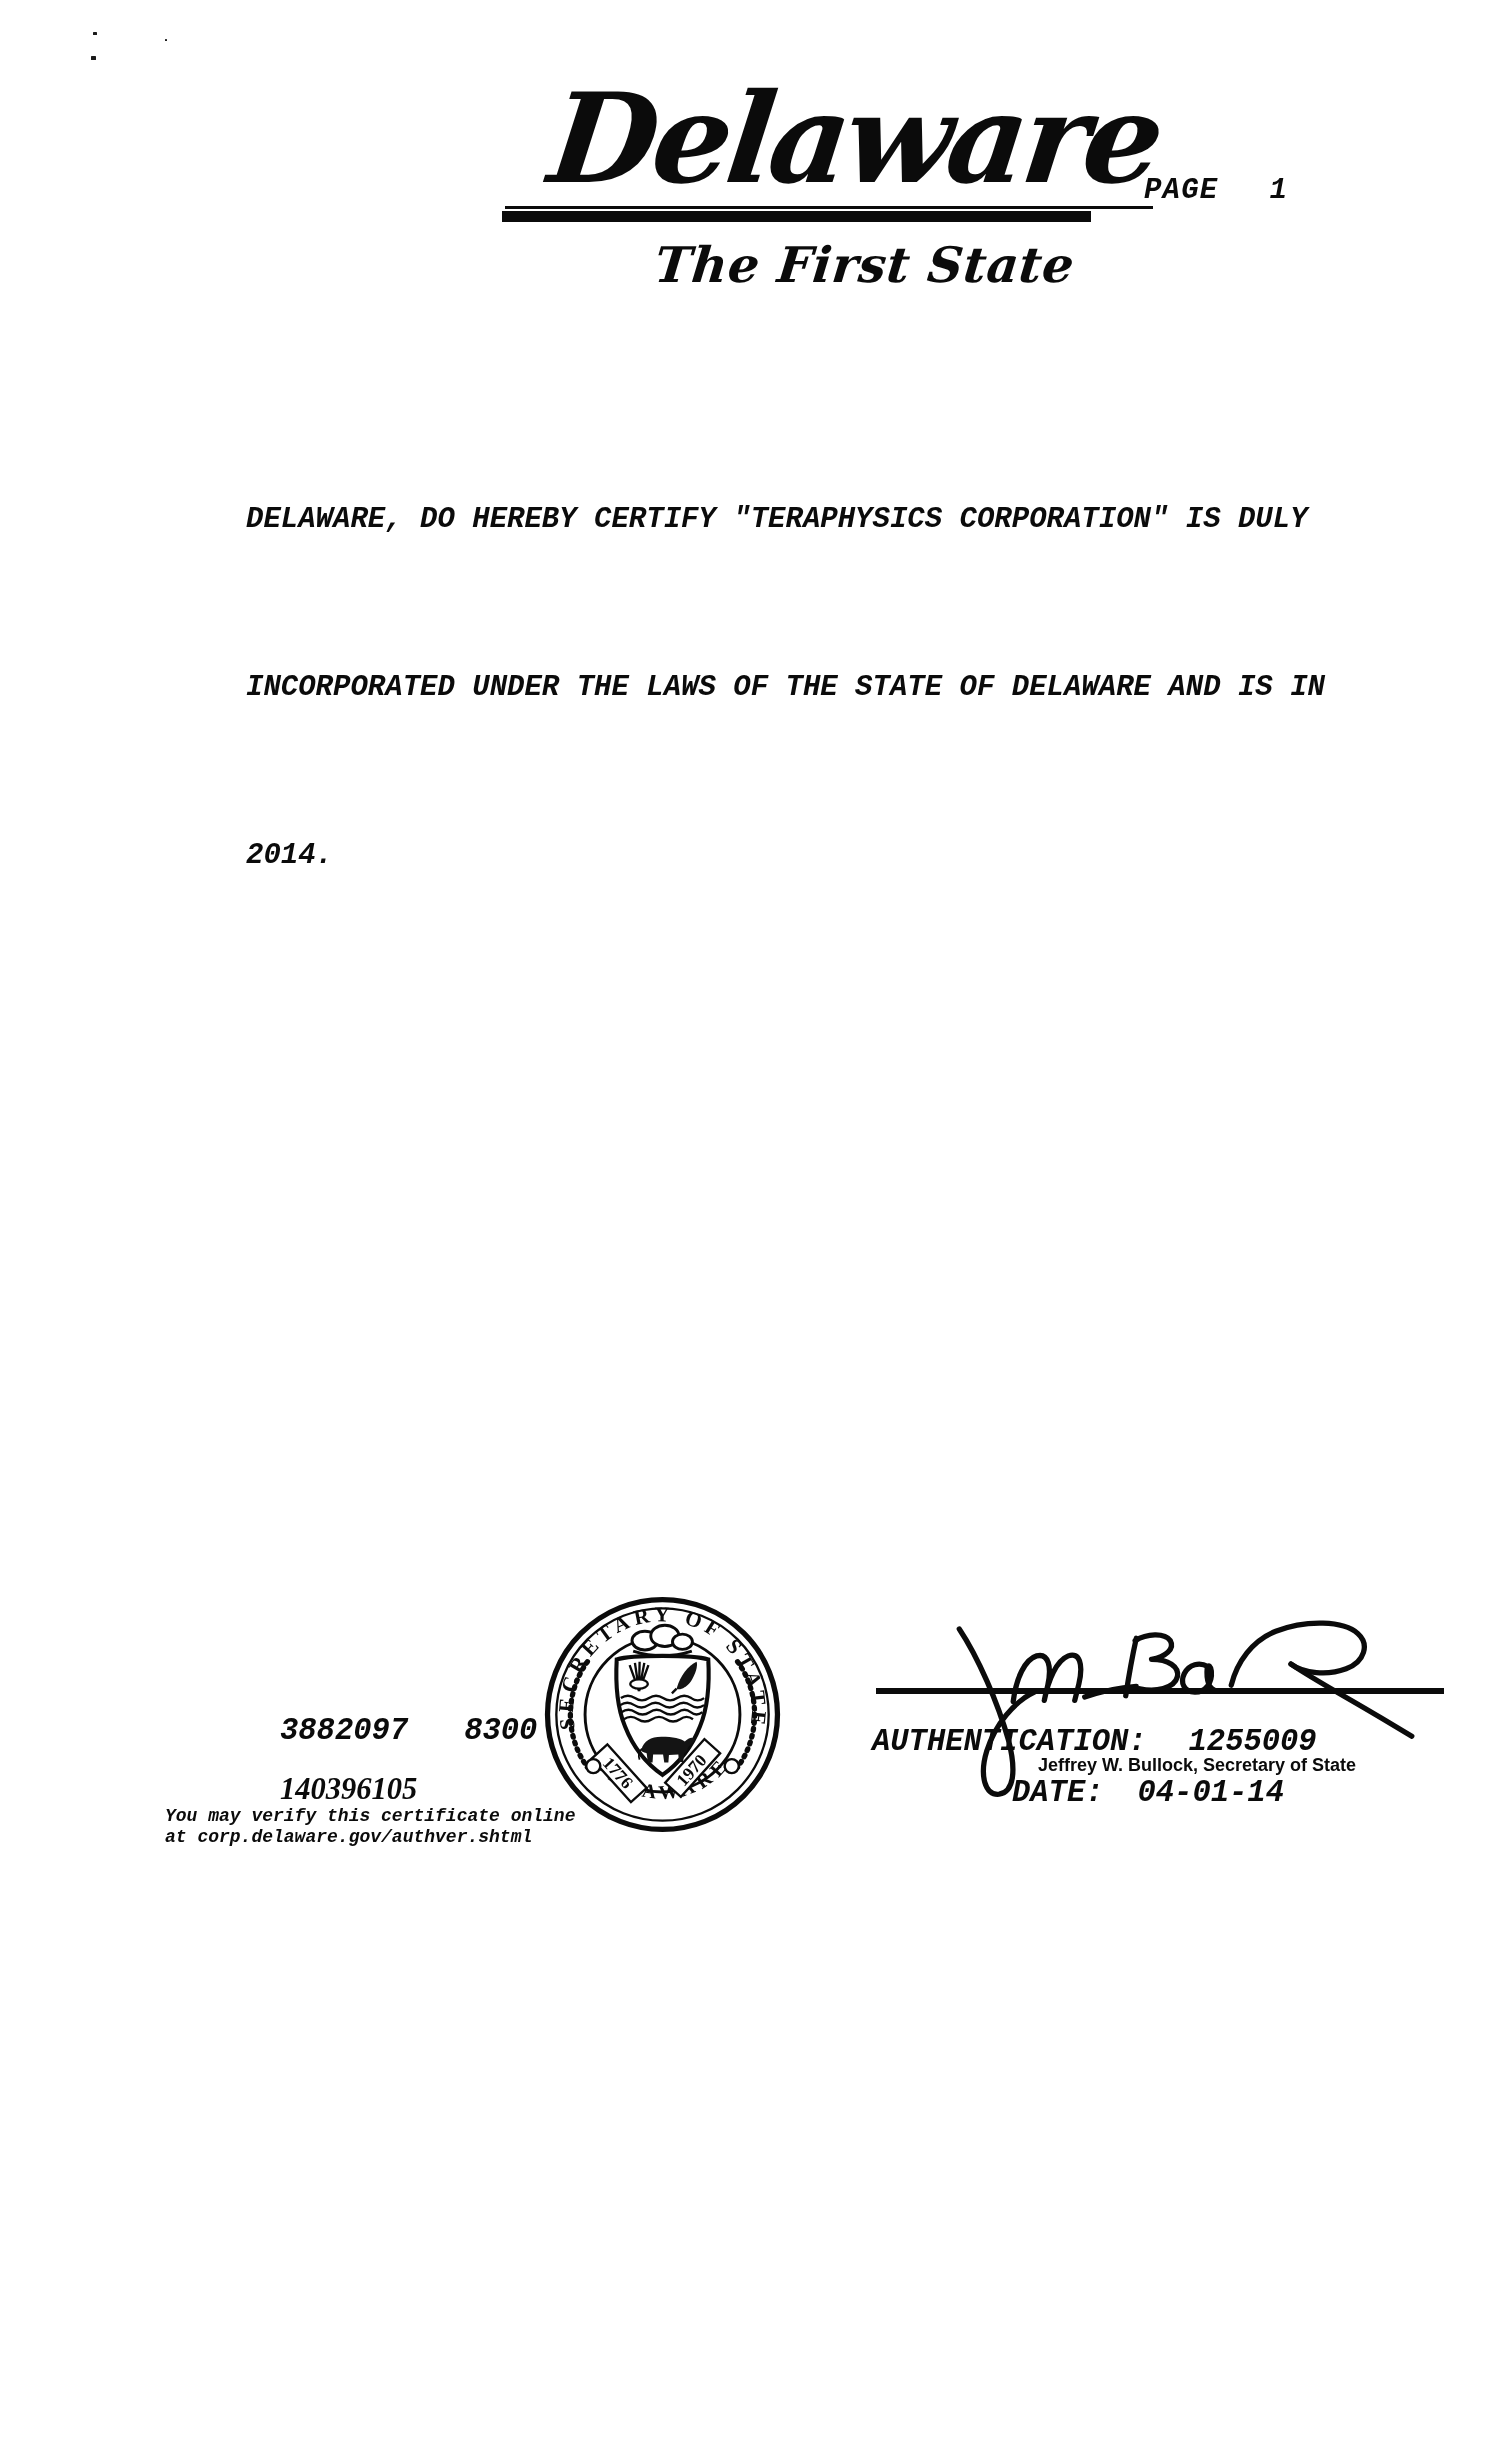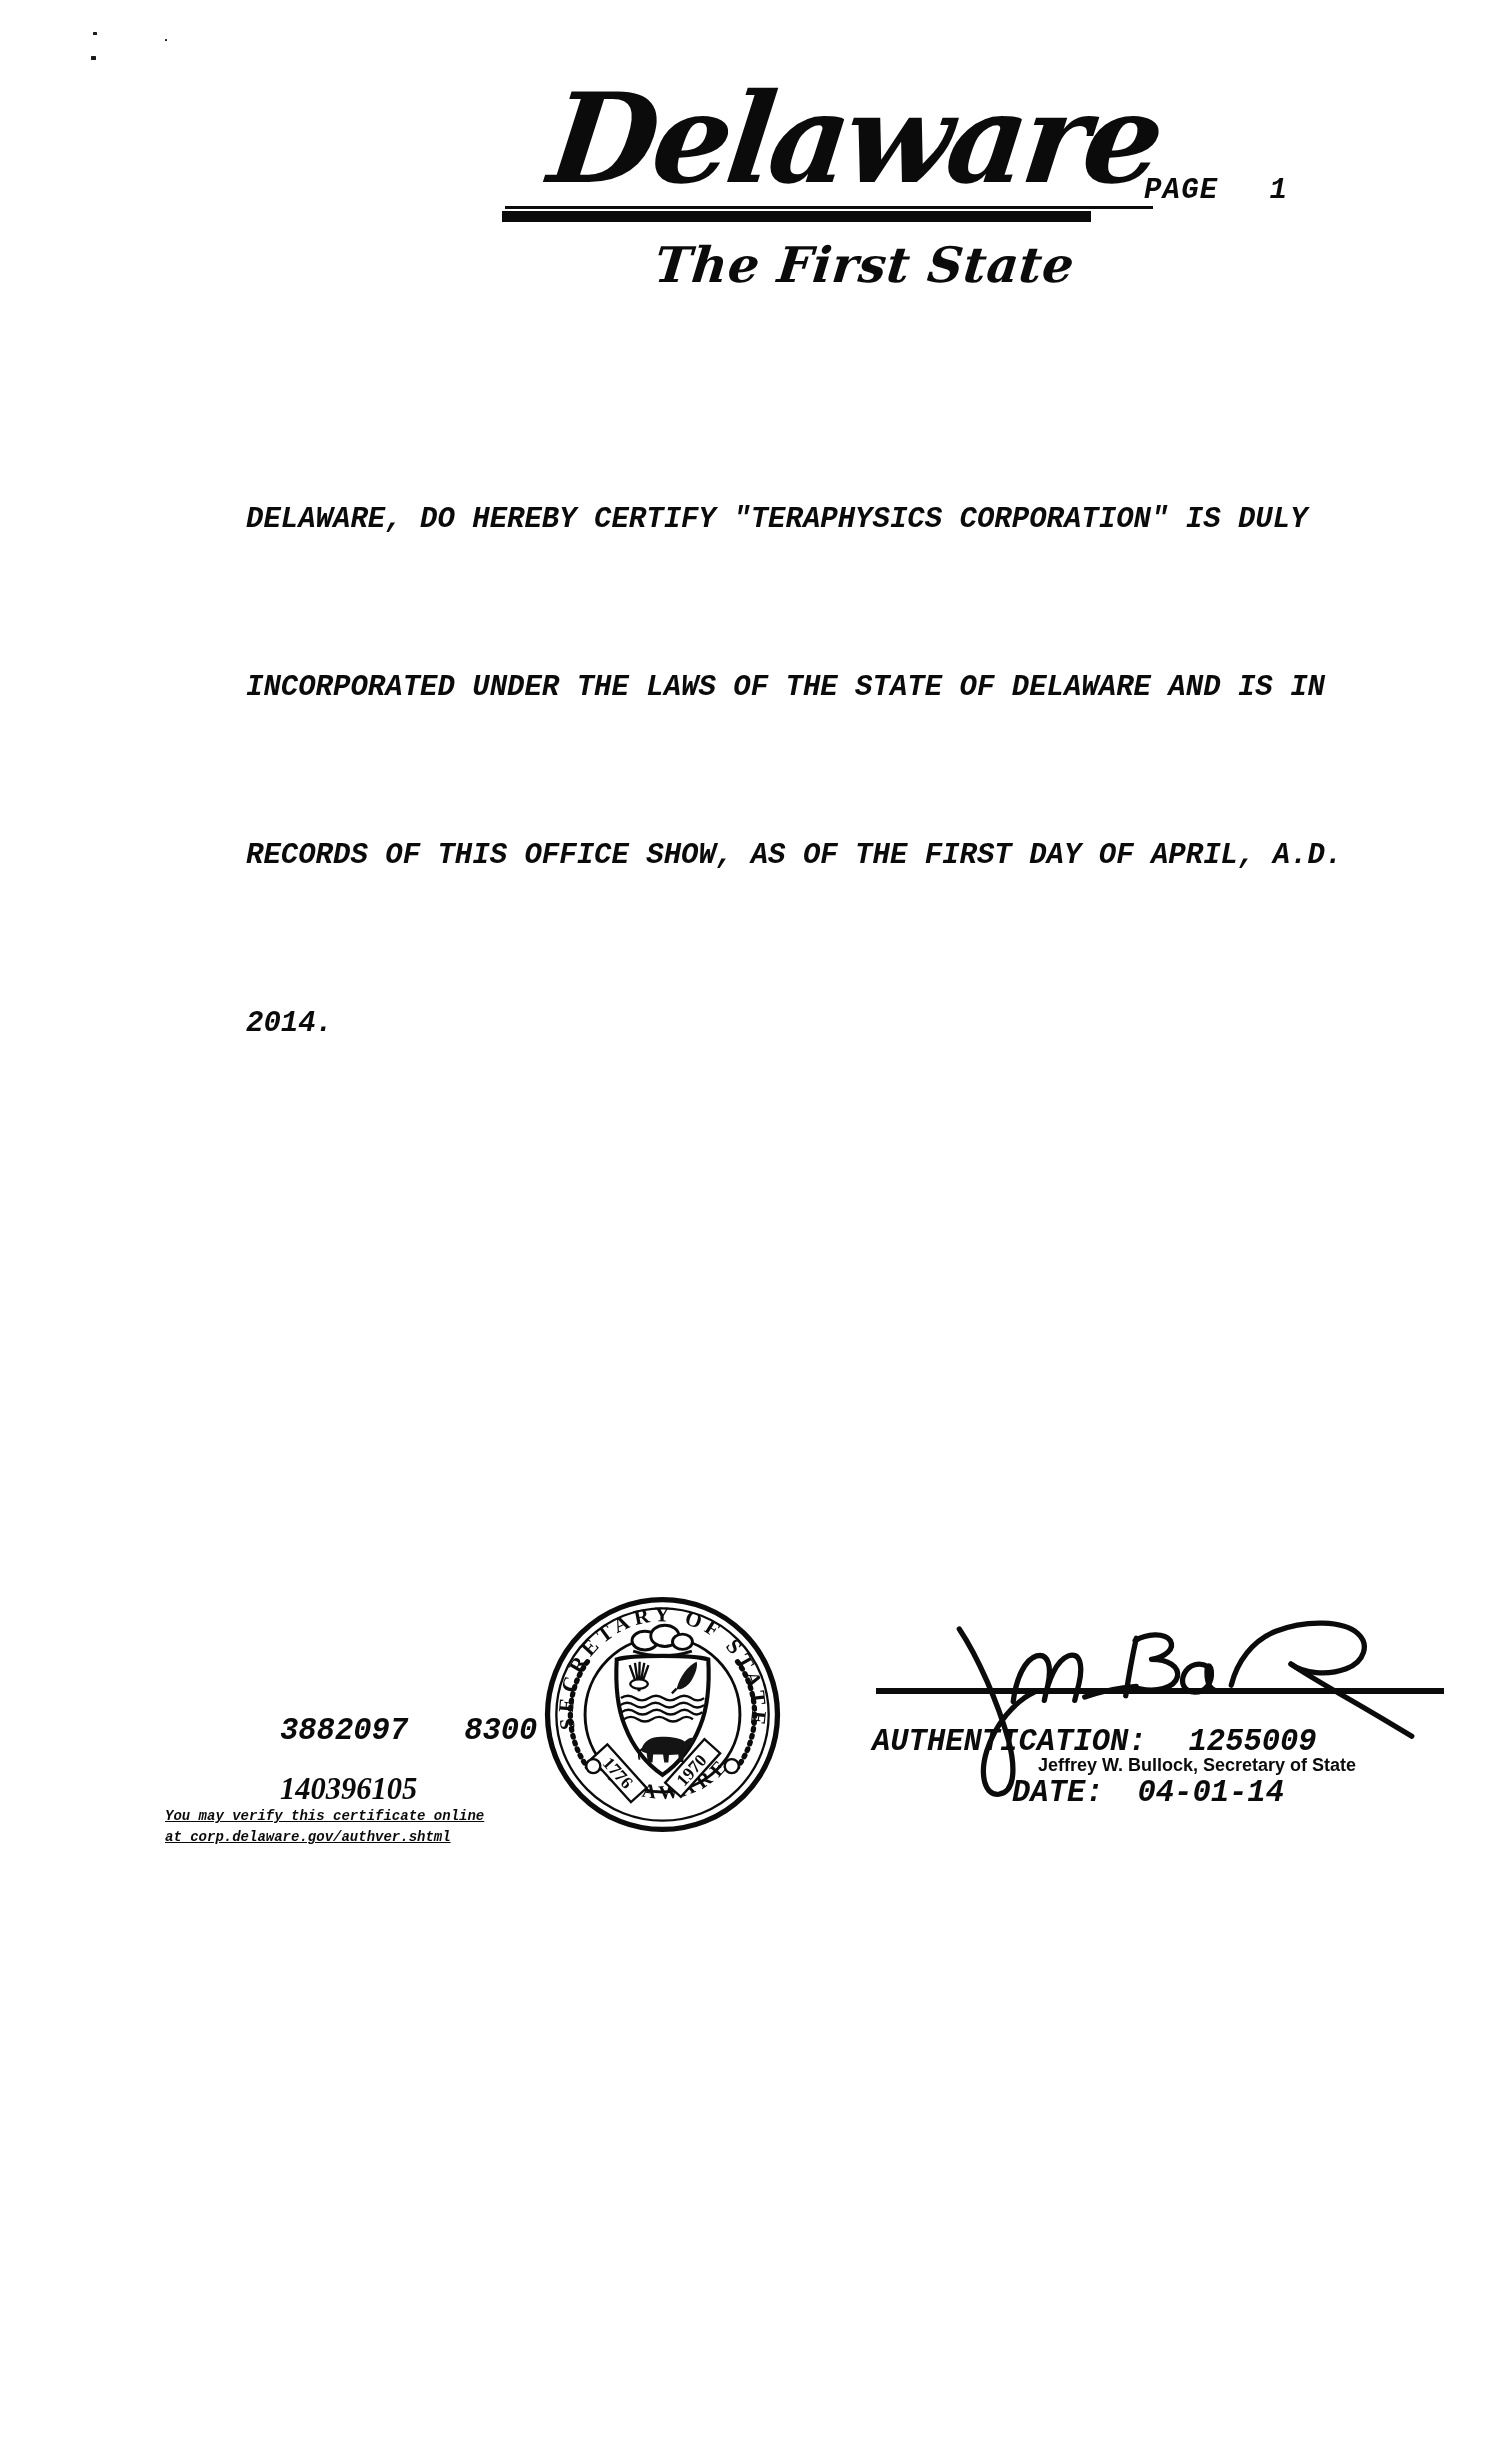--- a/index.html
+++ b/index.html
@@ -50,23 +50,22 @@
 
   
   .big-mono {
     font-style:italic; font-weight:700;
     font-size:30.5px; white-space:nowrap;
   }
   .num-row { display:flex; gap:56px; }
   .kv-row  { display:flex; }
   .verify {
     font-style:italic; font-weight:700;
-    font-size:14px; line-height:21px;
-    white-space:nowrap;
-    text-decoration:underline;
+    font-size:18px; line-height:21px;
+    white-space:nowrap;
   }
   .signer-name {
     font-family:"Liberation Sans","DejaVu Sans",sans-serif;
     font-weight:600; font-size:18px;
     white-space:nowrap;
   }
   .sig-line { background:#0b0b0b; height:6.4px; }
 
   svg text {
     font-family:"Liberation Serif","DejaVu Serif",serif;
@@ -90,21 +89,20 @@
   </div>
 
   <div class="abs rule-thin" style="left:505px;top:206px;width:648px;"></div>
   <div class="abs rule-thick" style="left:502px;top:211px;width:589px;"></div>
 
   <div class="abs subtitle" style="left:655px;top:236px;">The First State</div>
 
   <div class="abs cert-body" style="left:246px;top:380px;">
     <div>DELAWARE, DO HEREBY CERTIFY "TERAPHYSICS CORPORATION" IS DULY</div>
     <div>INCORPORATED UNDER THE LAWS OF THE STATE OF DELAWARE AND IS IN</div>
-    <div>RECORDS OF THIS OFFICE SHOW, AS OF THE FIRST DAY OF APRIL, A.D.</div>
     <div>2014.</div>
   </div>
 
   <div class="abs big-mono num-row" style="left:280px;top:1714px;">
     <span>3882097</span>
     <span>8300</span>
   </div>
   <div class="abs big-mono" style="left:280px;top:1772px;font-family:Liberation Serif, serif;">140396105</div>
 
   <div class="abs verify" style="left:165px;top:1806px;">

